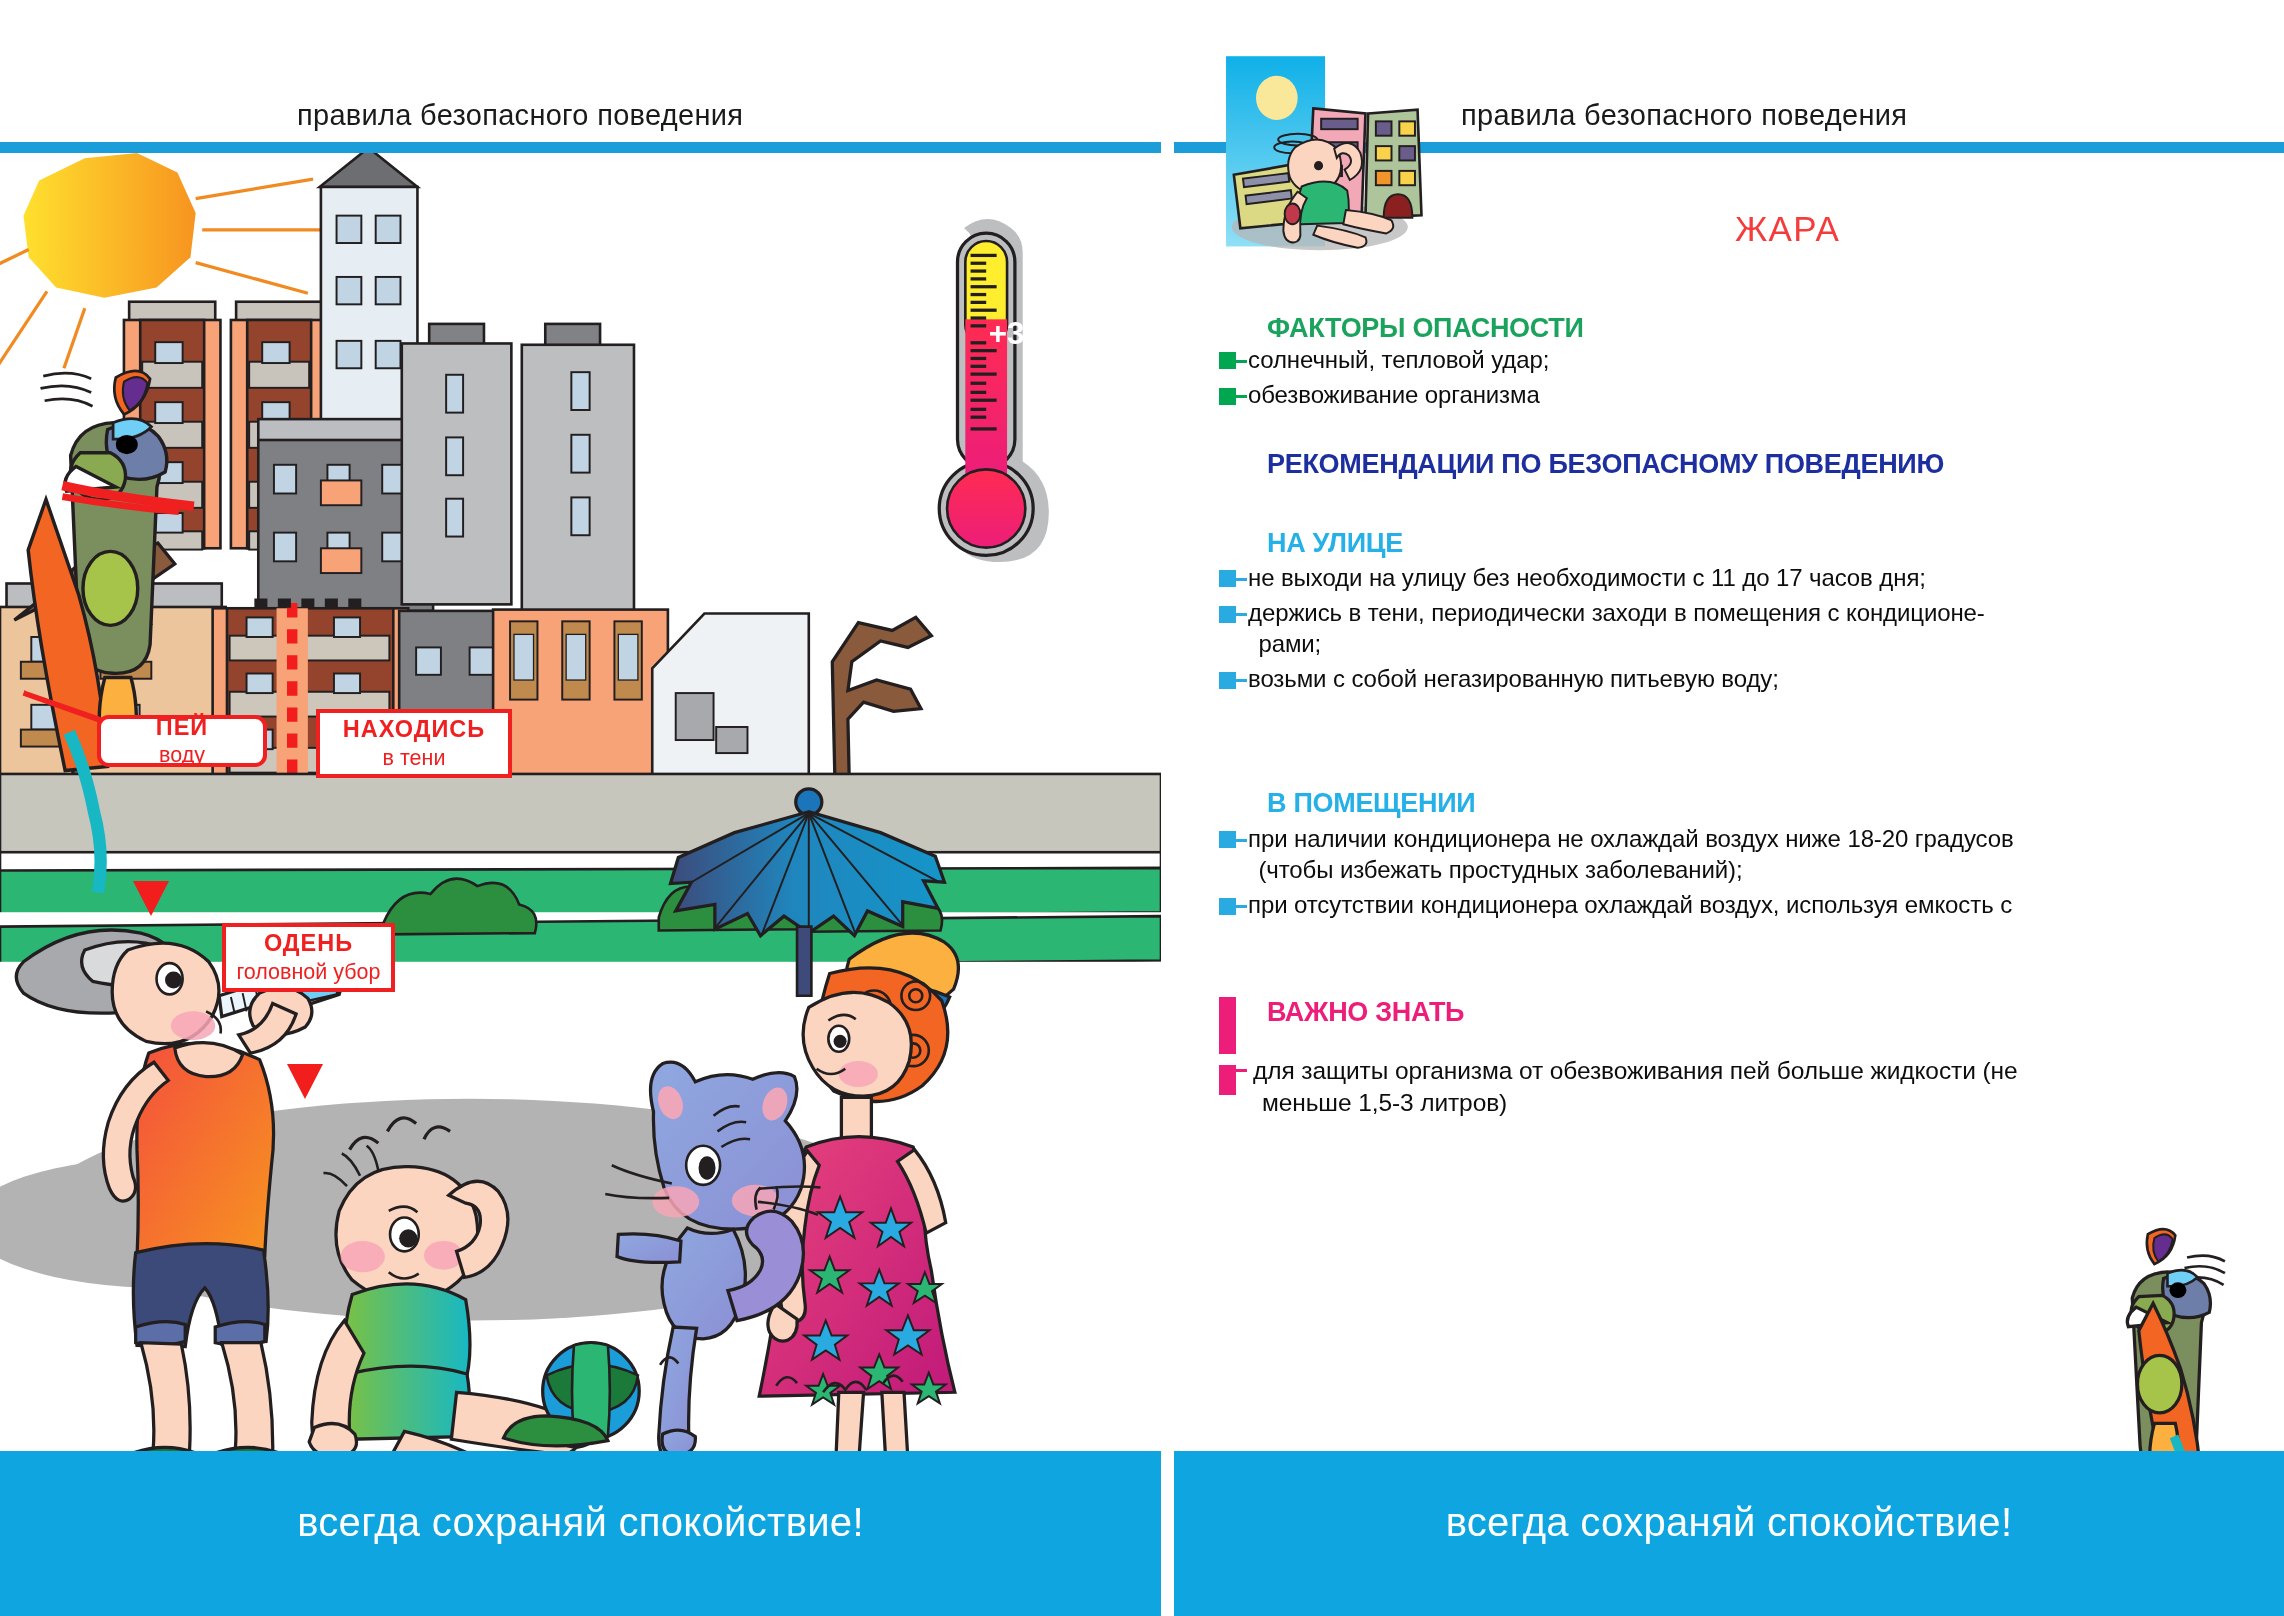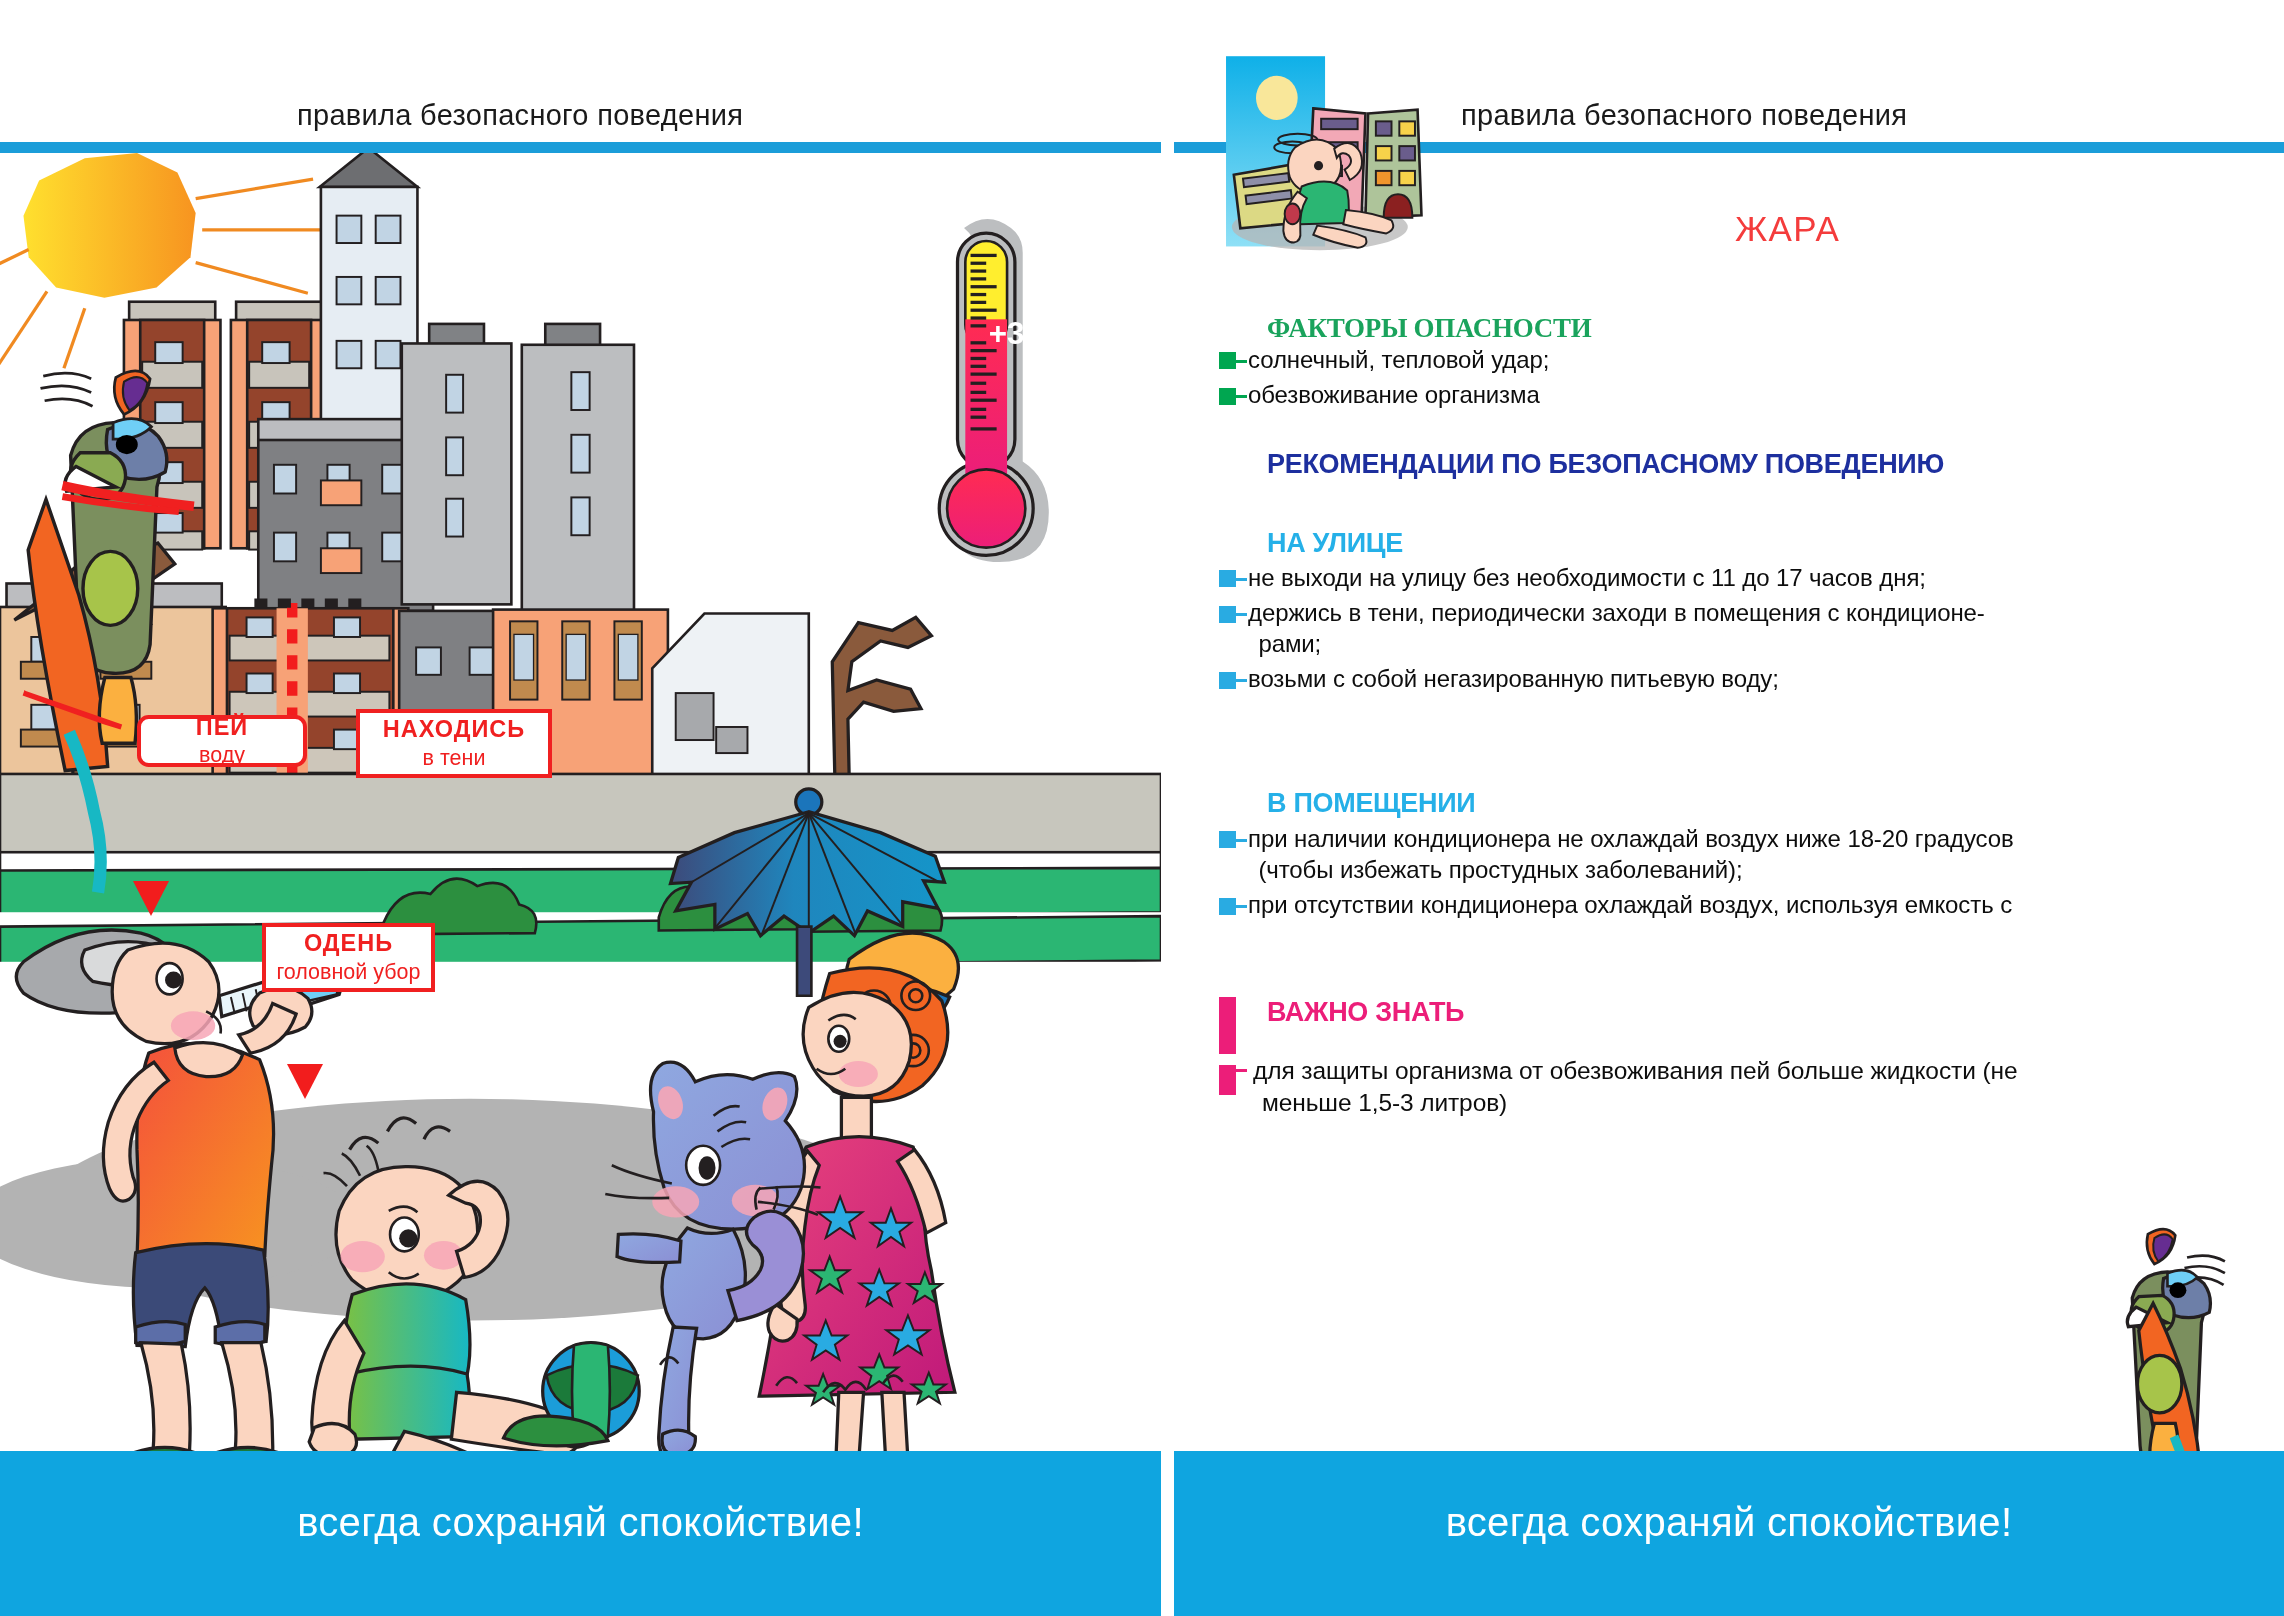--- a/index.html
+++ b/index.html
@@ -39,21 +39,21 @@
   }
   #title-zhara {
     position:absolute; left:1735px; top:209px;
     color:#f43c3c; font-size:35px; font-weight:normal; letter-spacing:1.3px;
   }
 
   .sec-head {
     position:absolute; font-weight:bold; letter-spacing:-0.3px;
     font-size:26px; white-space:nowrap;
   }
-  #h-factors { left:1267px; top:313px;  color:#1aa35c; font-size:27px;font-family:Liberation Serif, serif; }
+  #h-factors { left:1267px; top:313px;  color:#1aa35c; font-size:27px; }
   #h-recs    { left:1267px; top:449px;  color:#1d2f9e; font-size:27px; }
   #h-street  { left:1267px; top:528px;  color:#25b0e8; font-size:27px; }
   #h-indoor  { left:1267px; top:788px; color:#25b0e8; font-size:27px; }
   #h-import  { left:1267px; top:997px; color:#ec1e79; font-size:27px; }
 
   .bullets { position:absolute; }
   #b-factors { left:1219px; top:344px;  width:809px; }
   #b-street  { left:1219px; top:562px;  width:1018px; }
   #b-indoor  { left:1219px; top:823px; width:1018px; }
 
@@ -93,21 +93,21 @@
 
   
   #corner-parrot { position:absolute; left:2119px; top:1221px; width:157px; height:248px; }
 
   
   #illus { position:absolute; left:0px; top:153px; width:1161px; height:1298px; overflow:hidden; }
 
   .callout {
     position:absolute; background:#fff; border:4.6px solid #f02020;
     text-align:center; display:flex; flex-direction:column;
-    align-items:center; justify-content:center; z-index:30;margin-left:40px;
+    align-items:center; justify-content:center; z-index:30;
   }
   .callout .big   { color:#f02020; font-weight:bold; font-size:23.5px; letter-spacing:1px; }
   .callout .small { color:#f02020; font-size:21.5px; margin-top:2.6px; }
   #co-pey       { left:97px; top:562px;  width:170px; height:52px;  border-radius:11.7px; }
   #co-nahodis   { left:316px; top:556px;  width:196px; height:69px; }
   #co-oden      { left:222px; top:770px; width:173px; height:69px; }
 
   .red-tri {
     position:absolute; width:0; height:0; z-index:28;
     border-left:18px solid transparent; border-right:18px solid transparent;

